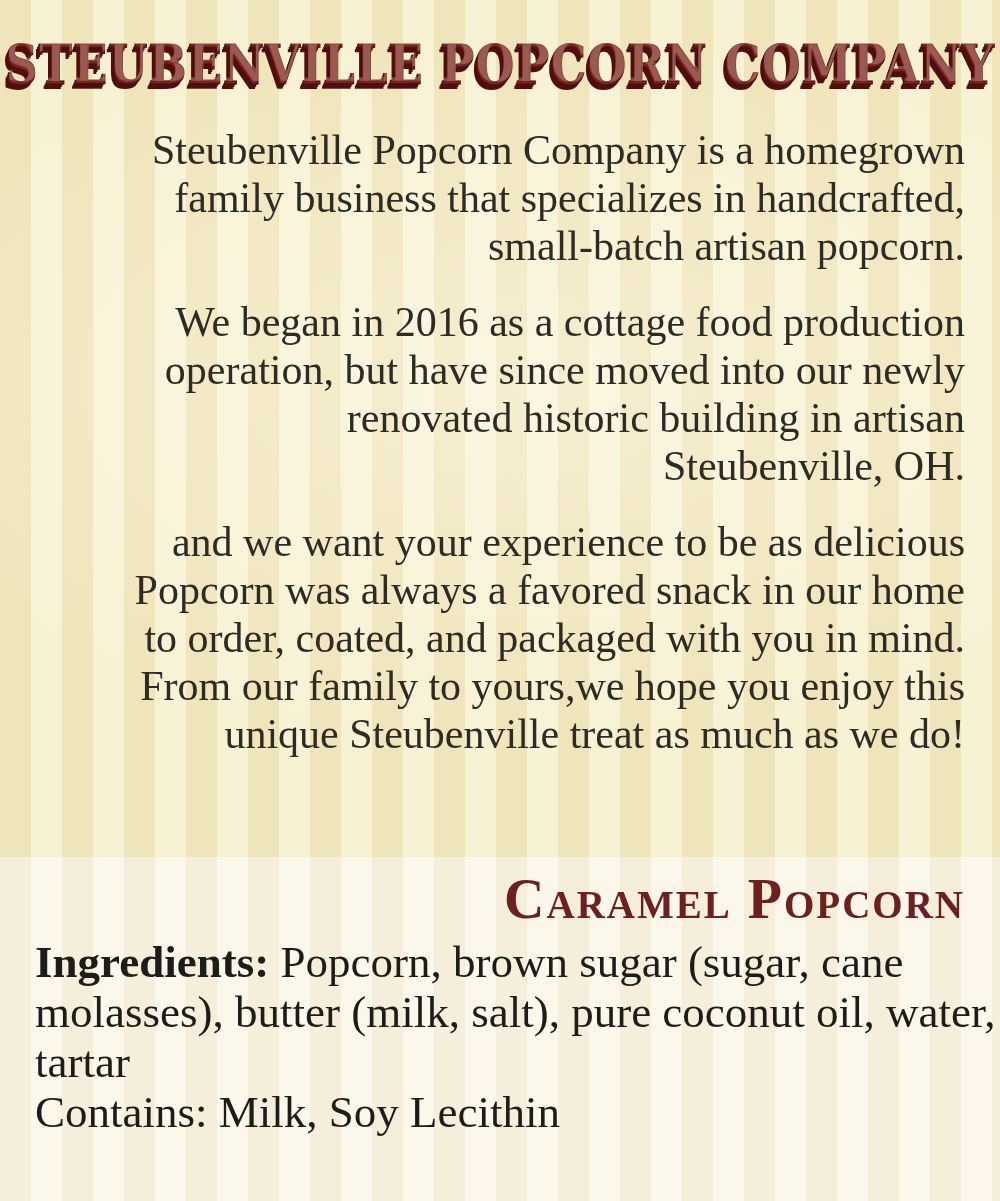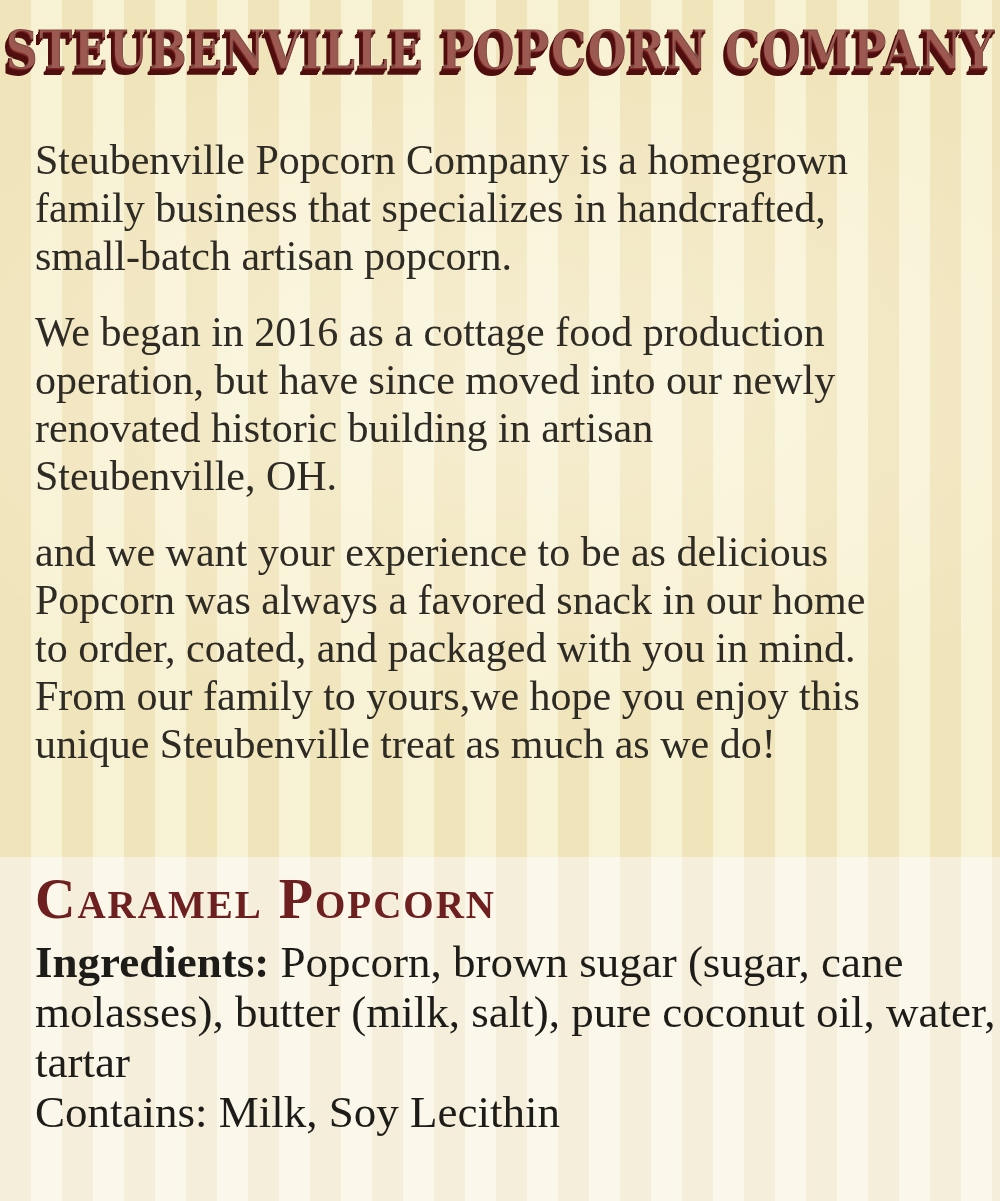--- a/index.html
+++ b/index.html
@@ -16,23 +16,24 @@
   .intro-section {
     height: 857px;
     padding: 28px 35px 0;
     background:
       radial-gradient(90% 55% at 52% 45%, rgba(255,253,246,0.38), rgba(255,253,246,0) 75%),
       repeating-linear-gradient(90deg, #f0e4ba 0 31px, #f8f2d5 31px 62px);
   }
 
   .brand-title-wrap {
     height: 74px;
-    margin-bottom: 34px;
+    margin-bottom: 24px;
     display: flex;
     justify-content: center;
+    align-items: center;
   }
   .brand-title {
     position: relative;
     font-family: "DejaVu Serif", serif;
     font-weight: bold;
     font-size: 45px;
     letter-spacing: 1px;
     white-space: nowrap;
     color: #7b2222;
     -webkit-text-stroke: 1px #4f0f0f;
@@ -51,36 +52,37 @@
     color: rgba(246,233,203,0.28);
     -webkit-text-stroke: 0px transparent;
     text-shadow: none;
   }
 
   .para {
     margin: 0 0 28px;
     font-size: 42px;
     line-height: 48px;
     color: #2e2b25;
+    text-align: right;
   }
   .para .line {
     display: block;
     white-space: nowrap;
   }
 
   
   .product-section {
     height: 344px;
     padding: 10px 35px 0;
     background:
       repeating-linear-gradient(90deg, #f4eedb 0 31px, #fbf8eb 31px 62px);
   }
   .product-name {
     margin: 0 0 6px;
-    text-align: left;
+    text-align: right;
     font-variant: small-caps;
     font-weight: bold;
     font-size: 56px;
     line-height: 64px;
     letter-spacing: 2px;
     color: #6e2020;
   }
   .ing-line {
     font-size: 45px;
     line-height: 50px;

